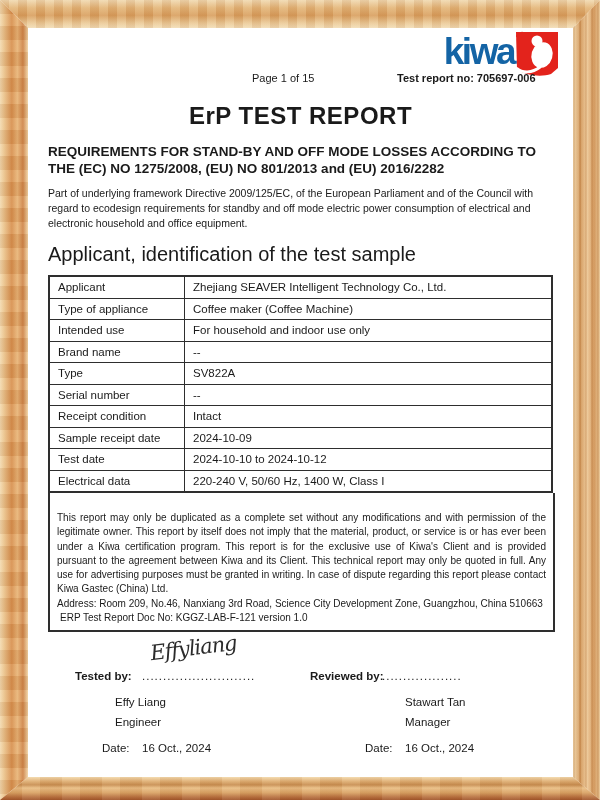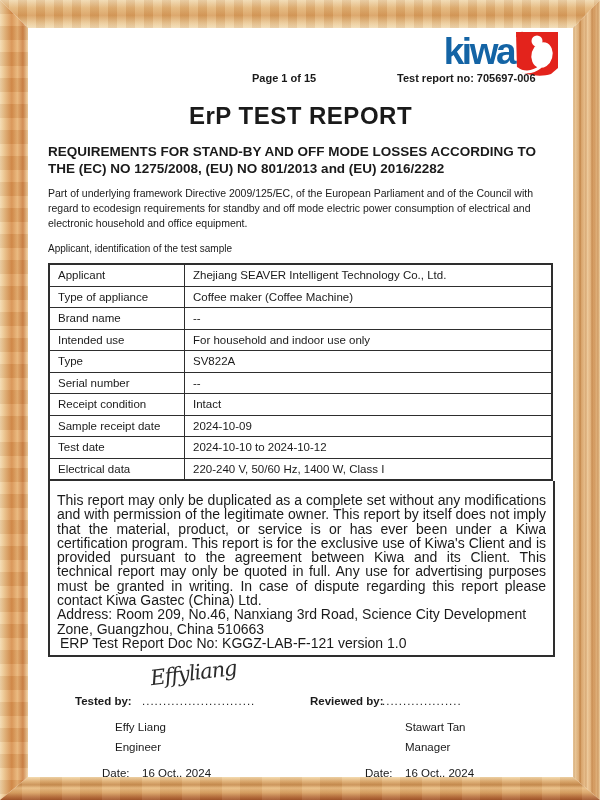--- a/index.html
+++ b/index.html
@@ -28,35 +28,35 @@
       linear-gradient(180deg,#f2d9ae 0%,#dfae74 18%,#c68c50 34%,#e9bd85 48%,#d8a164 68%,#b77040 86%,#9d5129 100%);
     clip-path:polygon(0 100%,28px 0,calc(100% - 27px) 0,100% 100%);}
 
   
   .page{position:absolute;z-index:1;left:28px;top:28px;right:27px;bottom:23px;background:#fff;
         box-shadow:0 0 0 2px rgba(150,100,50,.35);}
 
   
   .logo{position:absolute;top:2px;right:14px;display:flex;align-items:flex-start;}
   .kiwa-word{font-weight:700;font-size:37px;line-height:40px;letter-spacing:-2.5px;color:#1464a5;margin-right:1px;margin-top:2px;}
-  .page-info{position:absolute;top:44px;left:224px;font-size:11px;font-weight:700;}
+  .page-info{position:absolute;top:44px;left:224px;font-size:11px;font-weight:400;}
   .report-no{position:absolute;top:44px;left:369px;font-size:11px;font-weight:700;}
 
   
   .doc-title{margin-top:74px;text-align:center;font-size:24px;font-weight:700;letter-spacing:.5px;}
   .req-heading{margin:13px 20px 0 20px;font-size:13.5px;font-weight:700;line-height:17px;}
   .intro{margin:9px 20px 0 20px;font-size:10.5px;line-height:15px;}
-  .section-heading{margin:12px 20px 0 20px;font-size:10px;}
+  .section-heading{margin:12px 20px 0 20px;font-size:20px;}
 
   table.sample{border-collapse:collapse;margin:9px 20px 0 20px;width:505px;font-size:11.5px;}
   table.sample td{border:1.5px solid #2e2e2e;padding:3px 8px;vertical-align:middle;line-height:14.5px;}
   table.sample td.lbl{width:118px;}
   table.sample{border:2px solid #2e2e2e;}
 
-  .legal-box{margin:0 20px;width:489px;border:2px solid #2e2e2e;border-top:none;padding:12px 7px 5px 7px;font-size:14px;line-height:14.3px;}
+  .legal-box{margin:0 20px;width:489px;border:2px solid #2e2e2e;border-top:none;padding:18px 7px 5px 7px;font-size:10px;line-height:14.3px;}
   .legal-box .disclaimer{text-align:justify;}
   .legal-box .copy{margin-top:13px;}
   .legal-box .docno{padding-left:3px;}
 
   .signoff{position:relative;height:125px;margin-top:14px;font-size:11.5px;}
   .so{position:absolute;white-space:nowrap;}
   .b{font-weight:700;}
   .sig{position:absolute;left:122px;top:-10px;font-family:"DejaVu Serif",serif;font-style:italic;font-size:21px;color:#2b2b2b;transform:rotate(-7deg);letter-spacing:-1px;}
   .dots{letter-spacing:1px;}
 </style>
@@ -94,26 +94,26 @@
       <tbody>
           <tr>
             <td class="lbl">Applicant</td>
             <td class="val">Zhejiang SEAVER Intelligent Technology Co., Ltd.</td>
           </tr>
           <tr>
             <td class="lbl">Type of appliance</td>
             <td class="val">Coffee maker (Coffee Machine)</td>
           </tr>
           <tr>
+            <td class="lbl">Intended use</td>
+            <td class="val">For household and indoor use only</td>
+          </tr>
+          <tr>
             <td class="lbl">Brand name</td>
             <td class="val">--</td>
-          </tr>
-          <tr>
-            <td class="lbl">Intended use</td>
-            <td class="val">For household and indoor use only</td>
           </tr>
           <tr>
             <td class="lbl">Type</td>
             <td class="val">SV822A</td>
           </tr>
           <tr>
             <td class="lbl">Serial number</td>
             <td class="val">--</td>
           </tr>
           <tr>

